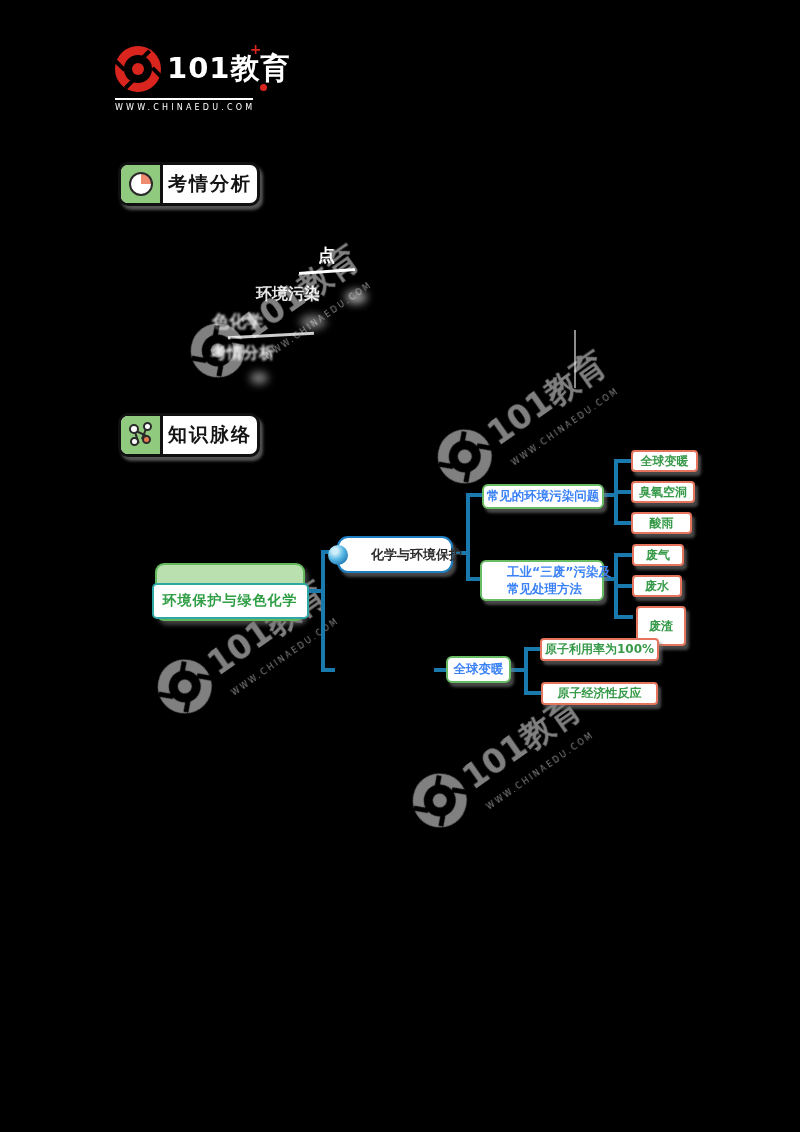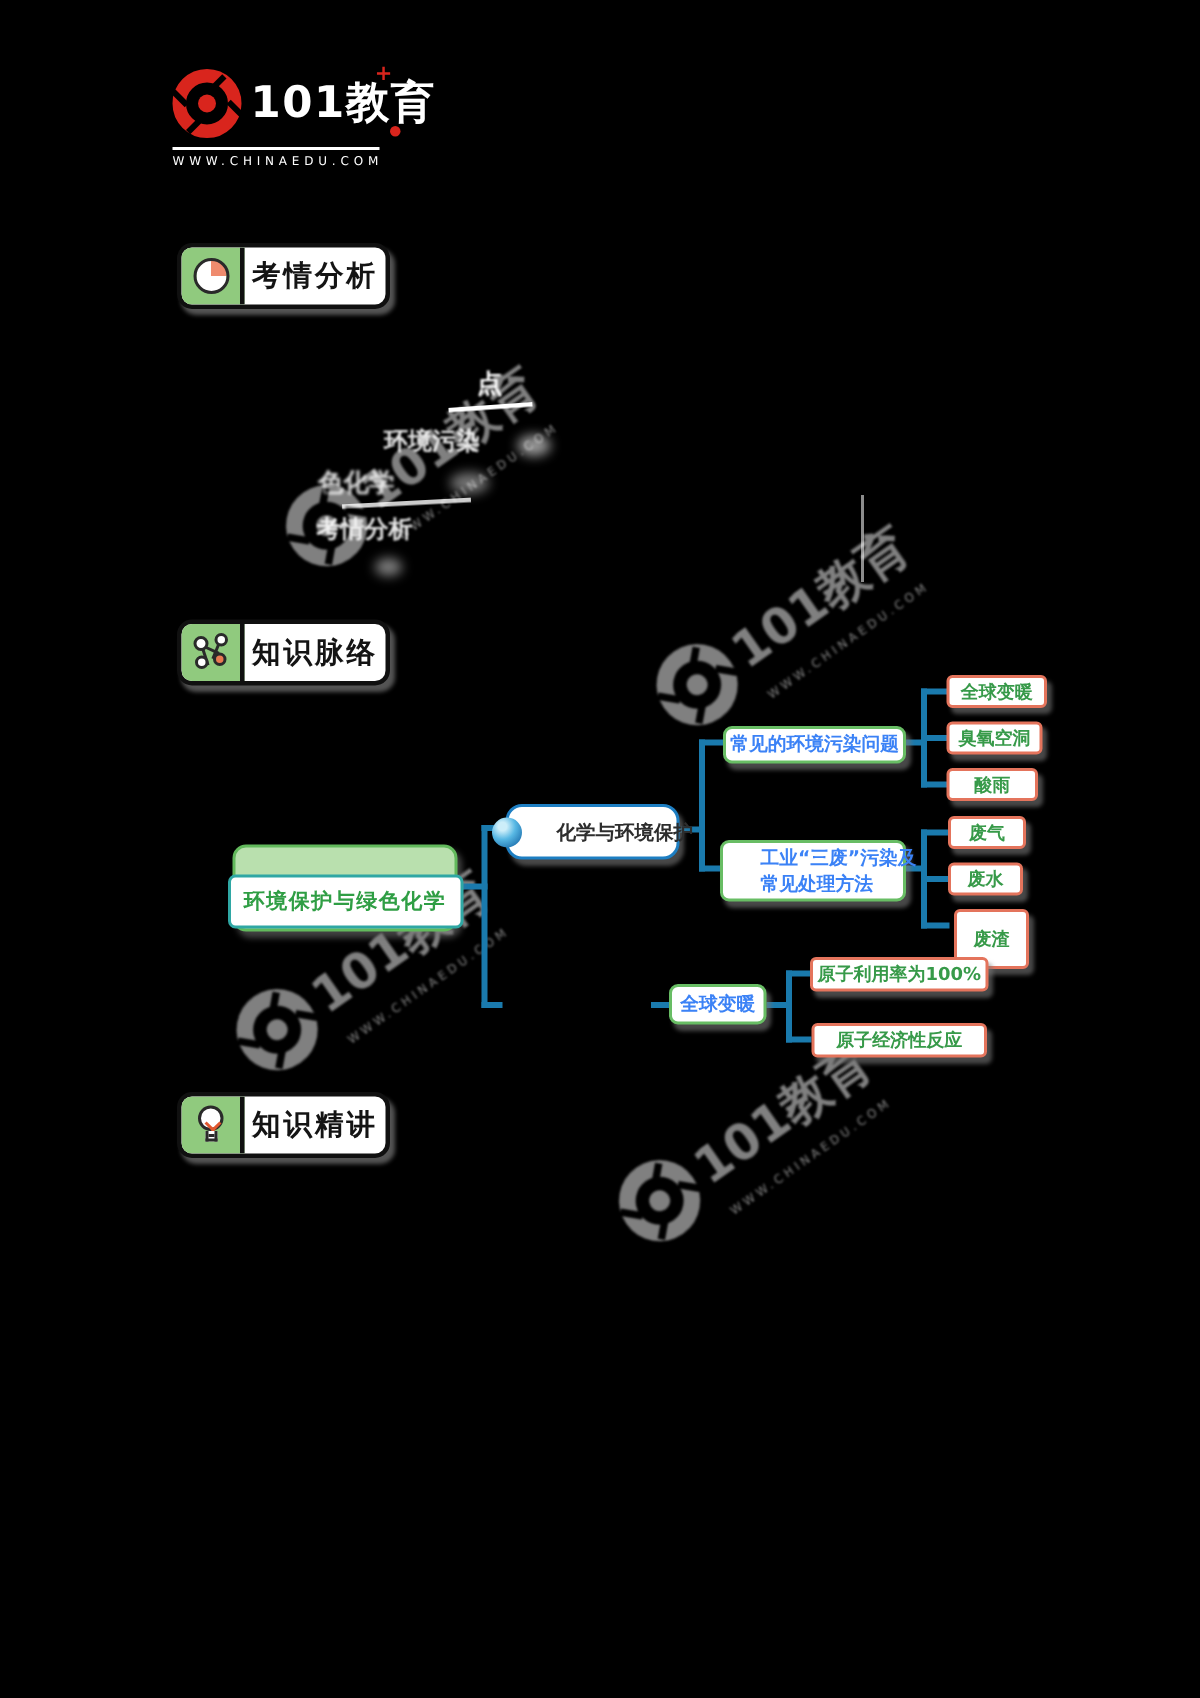--- a/index.html
+++ b/index.html
@@ -135,30 +135,20 @@
     <div class="label-cell">知识脉络</div>
   </div>
 
   <div class="badge" style="left:118px;top:162px;">
     <div class="icon-cell">
         <span class="pie"></span>
       </div>
     <div class="label-cell">考情分析</div>
   </div>
 
-  <div class="badge" style="left:118px;top:728px;">
-    <div class="icon-cell">
-      <span class="bulb">
-          <span class="glass"></span>
-          <span class="fil"></span>
-          <span class="base"></span>
-        </span>
-    </div>
-    <div class="label-cell">知识精讲</div>
-  </div>
 
   <div class="frag" style="left:318px;top:244px;font-size:17px;">点</div>
   <div class="frag-line" style="left:299px;top:270px;width:56px;height:3px;transform:rotate(-4deg);"></div>
   <div class="frag" style="left:256px;top:284px;font-size:16px;opacity:.9;">环境污染</div>
   <div class="frag" style="left:212px;top:310px;font-size:17px;opacity:.85;filter:blur(1px);">色化学</div>
   <div class="frag-line" style="left:228px;top:334px;width:86px;height:2.5px;transform:rotate(-3deg);opacity:.8;"></div>
   <div class="frag" style="left:211px;top:343px;font-size:16px;opacity:.9;filter:blur(.8px);">考情分析</div>
   <div class="blob" style="left:345px;top:290px;width:22px;height:14px;opacity:.6;"></div>
   <div class="blob" style="left:300px;top:315px;width:26px;height:14px;opacity:.45;"></div>
   <div class="blob" style="left:250px;top:372px;width:18px;height:12px;opacity:.5;"></div>

